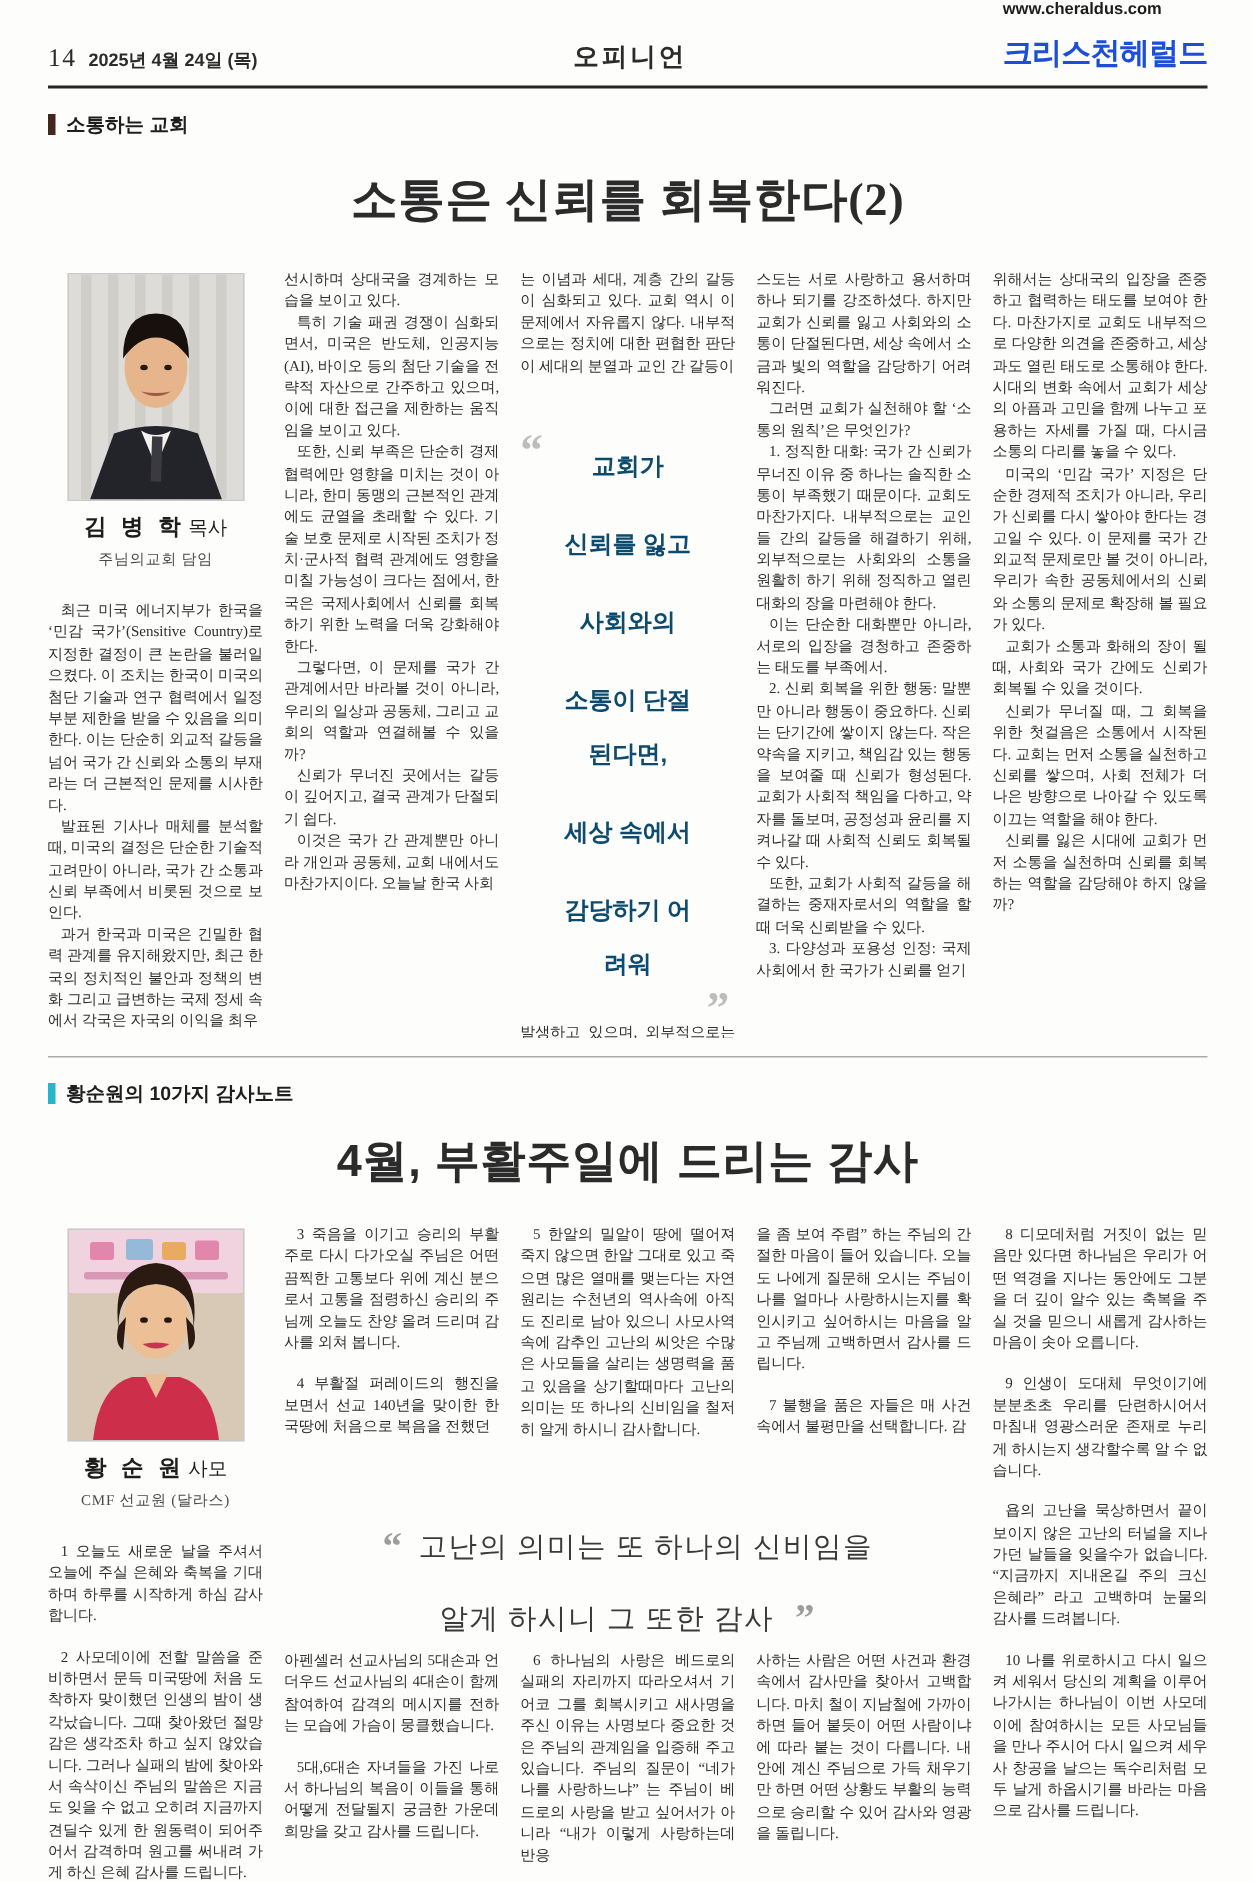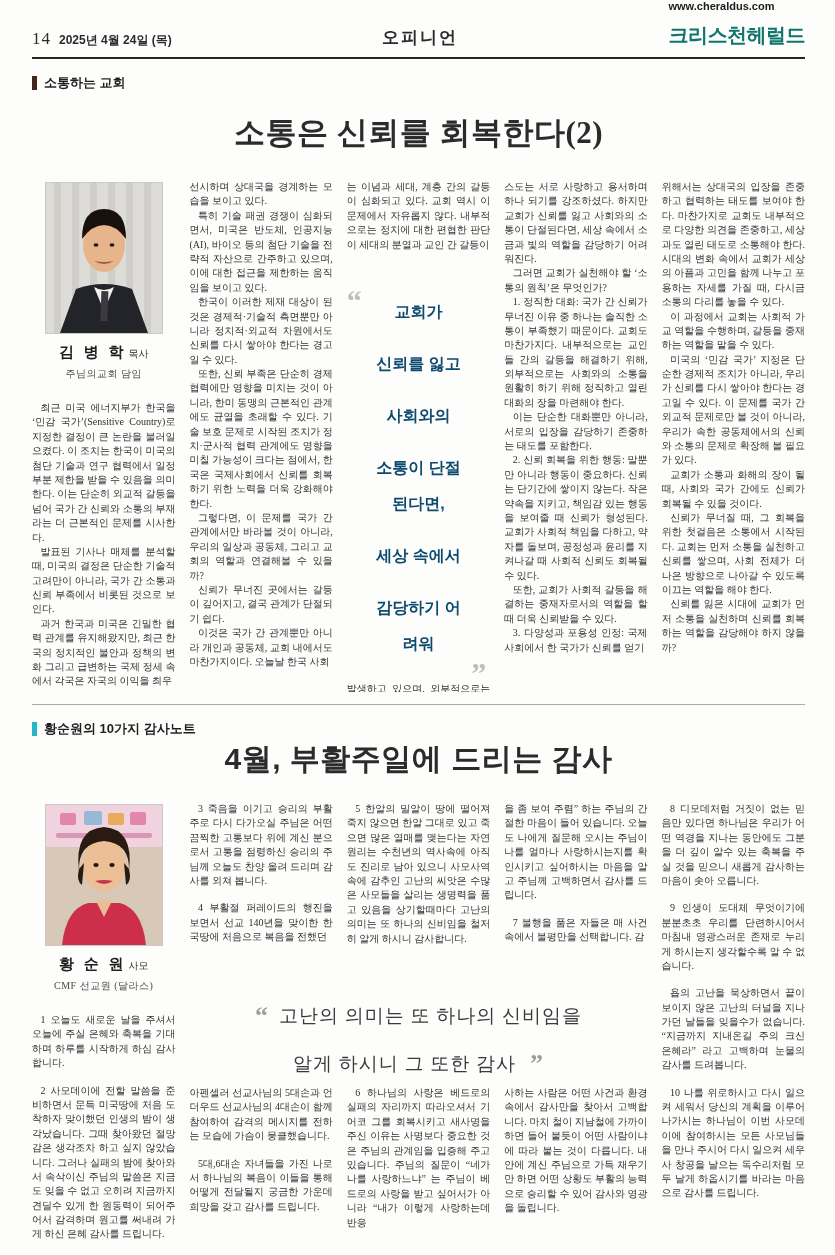--- a/index.html
+++ b/index.html
@@ -10,21 +10,21 @@
   
   .hdr{display:flex;align-items:flex-end;justify-content:space-between;
        padding-bottom:8px;border-bottom:2.5px solid #262626;}
   .hdr-left{display:flex;align-items:baseline;gap:8px;}
   .pageno{font-size:17px;letter-spacing:1px;}
   .date{font-family:"Liberation Sans",sans-serif;font-size:12px;font-weight:600;}
   .section{font-family:"Liberation Sans",sans-serif;font-size:17px;font-weight:700;letter-spacing:2px;}
   .hdr-right{display:flex;align-items:baseline;gap:10px;flex-direction:column;}
   .site{font-family:"Liberation Sans",sans-serif;font-size:11px;font-weight:700;color:#1c1c1c;}
   .masthead{font-family:"Liberation Sans",sans-serif;font-size:20px;font-weight:900;
-            letter-spacing:-0.5px;color:#0f766e;}
+            letter-spacing:-0.5px;color:#1d4ed8;}
 
   
   .kicker{display:flex;align-items:center;gap:7px;margin-top:15px;}
   .kbar{width:5px;height:14px;display:inline-block;}
   .klabel{font-family:"Liberation Sans",sans-serif;font-size:13px;font-weight:700;color:#1e1e1e;}
   .title1{text-align:center;font-size:31px;font-weight:700;margin-top:20px;letter-spacing:0.5px;}
   .title2{text-align:center;font-family:"Liberation Sans",sans-serif;
           font-size:30px;font-weight:700;margin-top:16px;letter-spacing:0.5px;}
 
   
@@ -39,21 +39,21 @@
          grid-template-rows:192px 92px auto;margin-top:22px;height:458px;overflow:hidden;}
   .a2c1{grid-column:1;grid-row:1 / span 3;}
   .a2c5{grid-column:5;grid-row:1 / span 3;}
   .r1c2{grid-column:2;grid-row:1;} .r1c3{grid-column:3;grid-row:1;} .r1c4{grid-column:4;grid-row:1;}
   .r3c2{grid-column:2;grid-row:3;} .r3c3{grid-column:3;grid-row:3;} .r3c4{grid-column:4;grid-row:3;}
 
   
   .authbox{text-align:center;}
   .authbox svg{display:block;margin:2px auto 0;border:1px solid #c9c9c9;background:#e7e7e5;}
   .aname{margin-top:8px;font-size:15px;font-weight:700;letter-spacing:3px;color:#1d1d1d;}
-  .arole{font-size:10px;font-weight:400;letter-spacing:0;margin-left:2px;font-family:Liberation Mono, monospace;}
+  .arole{font-size:13px;font-weight:400;letter-spacing:0;margin-left:2px;font-family:Liberation Mono, monospace;}
   .affil{margin-top:3px;font-size:10px;color:#4a4a4a;letter-spacing:0.5px;text-align:center;}
   .firsttext{margin-top:20px;}
 
   
   .pq1{position:relative;margin:42px 2px 20px;padding:0 4px;}
   .pq1 .qmark-open{position:absolute;left:-2px;top:-8px;font-size:30px;font-weight:700;color:#bdbdbd;line-height:1;}
   .pq1 .qmark-close{position:absolute;right:2px;bottom:-26px;font-size:30px;font-weight:700;color:#bdbdbd;line-height:1;}
   .pq1-lines p{margin:16px;text-indent:0;text-align:center;
                font-family:"Liberation Sans",sans-serif;font-size:16px;font-weight:700;
                line-height:2.25;color:#0c4a6e;}
@@ -120,21 +120,20 @@
         <div class="firsttext">
             <p>최근 미국 에너지부가 한국을 ‘민감 국가’(Sensitive Country)로 지정한 결정이 큰 논란을 불러일으켰다. 이 조치는 한국이 미국의 첨단 기술과 연구 협력에서 일정 부분 제한을 받을 수 있음을 의미한다. 이는 단순히 외교적 갈등을 넘어 국가 간 신뢰와 소통의 부재라는 더 근본적인 문제를 시사한다.</p>
             <p>발표된 기사나 매체를 분석할 때, 미국의 결정은 단순한 기술적 고려만이 아니라, 국가 간 소통과 신뢰 부족에서 비롯된 것으로 보인다.</p>
             <p>과거 한국과 미국은 긴밀한 협력 관계를 유지해왔지만, 최근 한국의 정치적인 불안과 정책의 변화 그리고 급변하는 국제 정세 속에서 각국은 자국의 이익을 최우</p>
           </div>
       </div>
 
       <div class="col cont">
           <p>선시하며 상대국을 경계하는 모습을 보이고 있다.</p>
           <p>특히 기술 패권 경쟁이 심화되면서, 미국은 반도체, 인공지능(AI), 바이오 등의 첨단 기술을 전략적 자산으로 간주하고 있으며, 이에 대한 접근을 제한하는 움직임을 보이고 있다.</p>
-          <p>한국이 이러한 제재 대상이 된 것은 경제적·기술적 측면뿐만 아니라 정치적·외교적 차원에서도 신뢰를 다시 쌓아야 한다는 경고일 수 있다.</p>
           <p>또한, 신뢰 부족은 단순히 경제 협력에만 영향을 미치는 것이 아니라, 한미 동맹의 근본적인 관계에도 균열을 초래할 수 있다. 기술 보호 문제로 시작된 조치가 정치·군사적 협력 관계에도 영향을 미칠 가능성이 크다는 점에서, 한국은 국제사회에서 신뢰를 회복하기 위한 노력을 더욱 강화해야 한다.</p>
           <p>그렇다면, 이 문제를 국가 간 관계에서만 바라볼 것이 아니라, 우리의 일상과 공동체, 그리고 교회의 역할과 연결해볼 수 있을까?</p>
           <p>신뢰가 무너진 곳에서는 갈등이 깊어지고, 결국 관계가 단절되기 쉽다.</p>
           <p>이것은 국가 간 관계뿐만 아니라 개인과 공동체, 교회 내에서도 마찬가지이다. 오늘날 한국 사회</p>
         </div>
 
       <div class="col">
         <div class="cont">
             <p>는 이념과 세대, 계층 간의 갈등이 심화되고 있다. 교회 역시 이 문제에서 자유롭지 않다. 내부적으로는 정치에 대한 편협한 판단이 세대의 분열과 교인 간 갈등이</p>
           </div>
@@ -153,43 +152,42 @@
         <div class="cont">
             <p>발생하고 있으며, 외부적으로는 사회와의 소통이 부족해 신뢰를 잃어가고 있다.</p>
             <p>교회는 본질적으로 ‘소통’과 ‘화해’를 위한 공동체이다. 예수 그리</p>
           </div>
       </div>
 
       <div class="col cont">
           <p>스도는 서로 사랑하고 용서하며 하나 되기를 강조하셨다. 하지만 교회가 신뢰를 잃고 사회와의 소통이 단절된다면, 세상 속에서 소금과 빛의 역할을 감당하기 어려워진다.</p>
           <p>그러면 교회가 실천해야 할 ‘소통의 원칙’은 무엇인가?</p>
           <p>1. 정직한 대화: 국가 간 신뢰가 무너진 이유 중 하나는 솔직한 소통이 부족했기 때문이다. 교회도 마찬가지다. 내부적으로는 교인들 간의 갈등을 해결하기 위해, 외부적으로는 사회와의 소통을 원활히 하기 위해 정직하고 열린 대화의 장을 마련해야 한다.</p>
-          <p>이는 단순한 대화뿐만 아니라, 서로의 입장을 감당하기 존중하는 태도를 포함한다.</p>
+          <p>이는 단순한 대화뿐만 아니라, 서로의 입장을 경청하고 존중하는 태도를 부족에서.</p>
           <p>2. 신뢰 회복을 위한 행동: 말뿐만 아니라 행동이 중요하다. 신뢰는 단기간에 쌓이지 않는다. 작은 약속을 지키고, 책임감 있는 행동을 보여줄 때 신뢰가 형성된다. 교회가 사회적 책임을 다하고, 약자를 돌보며, 공정성과 윤리를 지켜나갈 때 사회적 신뢰도 회복될 수 있다.</p>
           <p>또한, 교회가 사회적 갈등을 해결하는 중재자로서의 역할을 할 때 더욱 신뢰받을 수 있다.</p>
           <p>3. 다양성과 포용성 인정: 국제 사회에서 한 국가가 신뢰를 얻기</p>
         </div>
 
       <div class="col cont">
           <p>위해서는 상대국의 입장을 존중하고 협력하는 태도를 보여야 한다. 마찬가지로 교회도 내부적으로 다양한 의견을 존중하고, 세상과도 열린 태도로 소통해야 한다. 시대의 변화 속에서 교회가 세상의 아픔과 고민을 함께 나누고 포용하는 자세를 가질 때, 다시금 소통의 다리를 놓을 수 있다.</p>
-          <p>이 과정에서 교회는 사회적 가교 역할을 수행하며, 갈등을 중재하는 역할을 맡을 수 있다.</p>
           <p>미국의 ‘민감 국가’ 지정은 단순한 경제적 조치가 아니라, 우리가 신뢰를 다시 쌓아야 한다는 경고일 수 있다. 이 문제를 국가 간 외교적 문제로만 볼 것이 아니라, 우리가 속한 공동체에서의 신뢰와 소통의 문제로 확장해 볼 필요가 있다.</p>
           <p>교회가 소통과 화해의 장이 될 때, 사회와 국가 간에도 신뢰가 회복될 수 있을 것이다.</p>
           <p>신뢰가 무너질 때, 그 회복을 위한 첫걸음은 소통에서 시작된다. 교회는 먼저 소통을 실천하고 신뢰를 쌓으며, 사회 전체가 더 나은 방향으로 나아갈 수 있도록 이끄는 역할을 해야 한다.</p>
           <p>신뢰를 잃은 시대에 교회가 먼저 소통을 실천하며 신뢰를 회복하는 역할을 감당해야 하지 않을까?</p>
         </div>
     </div>
 
     <hr class="divider">
 
     <div class="kicker">
       <span class="kbar" style="background-color: rgb(37, 182, 201);"></span>
       <span class="klabel">황순원의 10가지 감사노트</span>
     </div>
-    <h1 class="title2" style="margin:1px 0 0;">4월, 부활주일에 드리는 감사</h1>
+    <h1 class="title2" style="margin:16px 0 0;">4월, 부활주일에 드리는 감사</h1>
 
     <div class="body2 bodytext">
 
       <div class="a2c1">
         <div class="authbox">
           <svg width="116" height="140" viewBox="0 0 116 140" aria-hidden="true">
             <rect width="116" height="140" fill="#d8c8b6"></rect>
             <rect x="0" y="0" width="116" height="42" fill="#f0d3de"></rect>
             <g fill="#e0739f" opacity="0.8">
               <rect x="14" y="8" width="16" height="12" rx="2"></rect>

